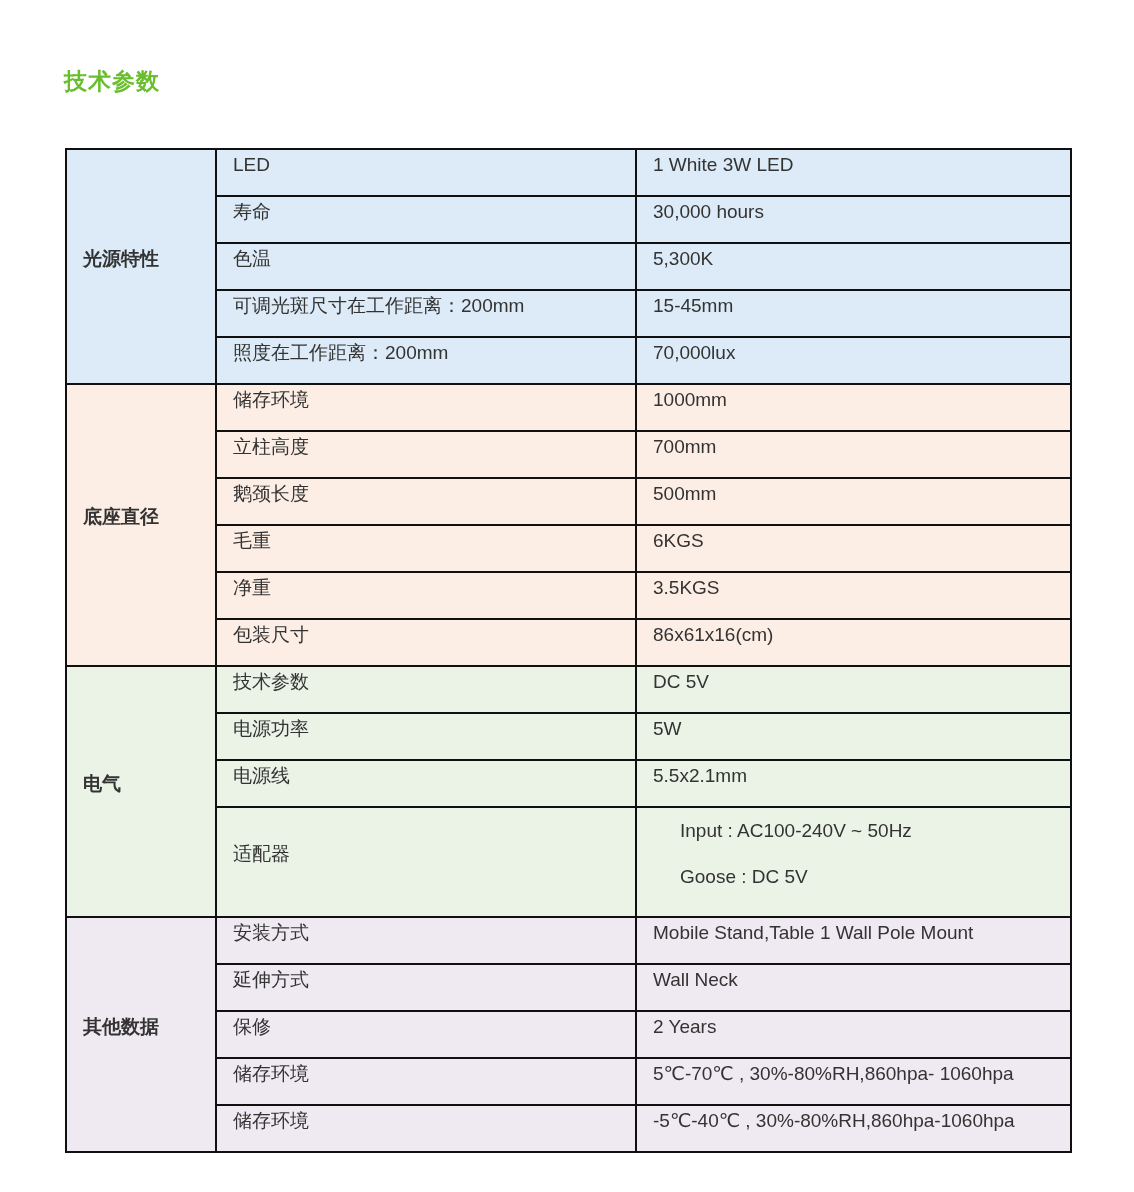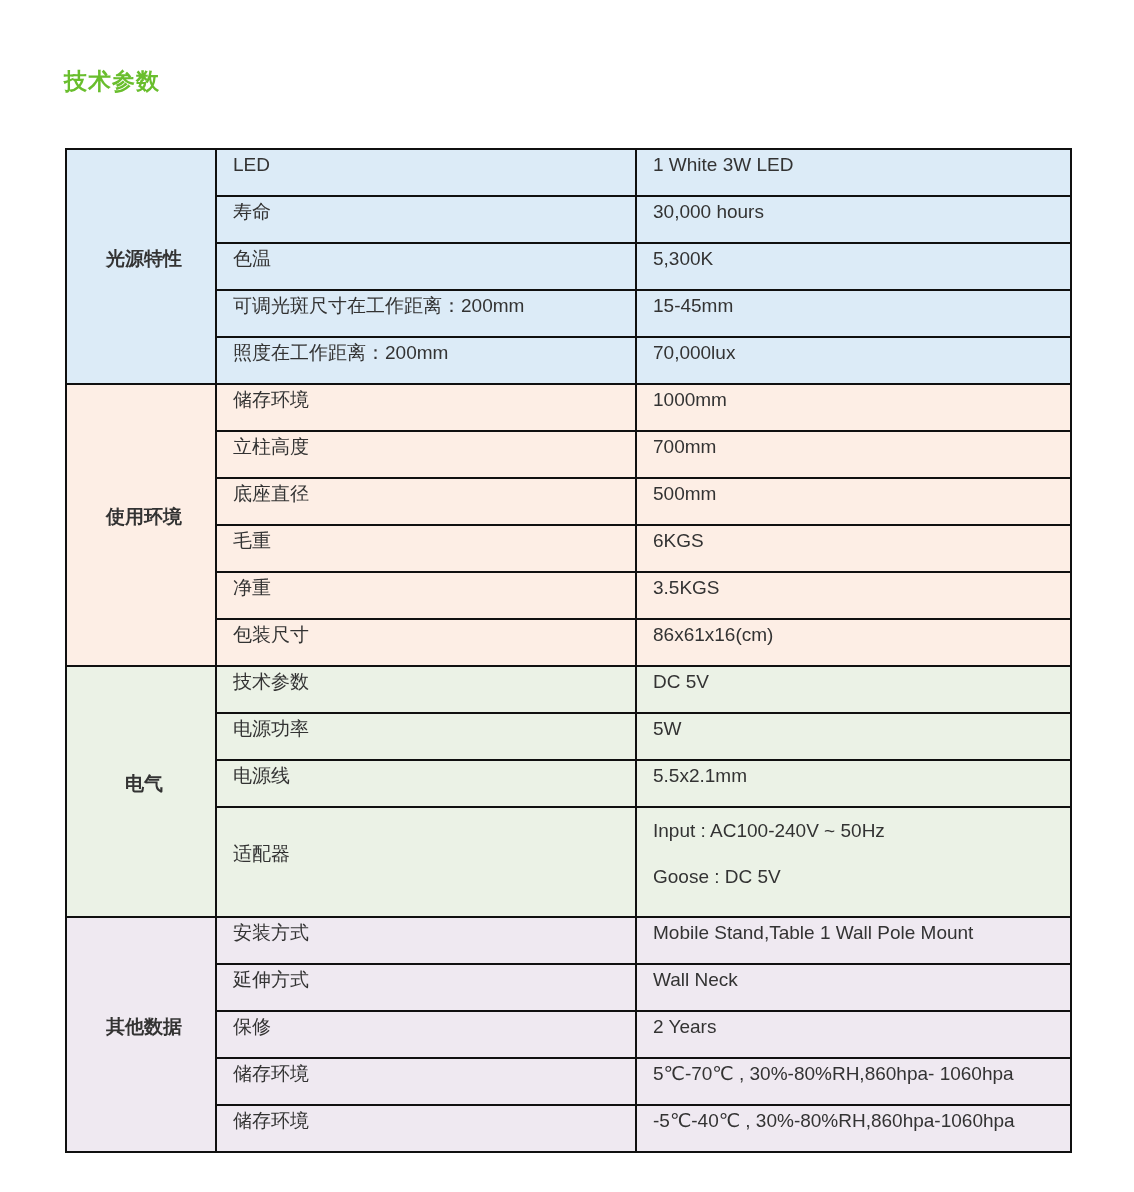--- a/index.html
+++ b/index.html
@@ -32,26 +32,25 @@
     font-size: 19px;
     color: #333333;
     padding: 0 10px 16px 16px;
     background: var(--sec-bg, #fff);
     overflow: hidden;
     white-space: nowrap;
   }
   table.spec tr { height: 47px; }
   table.spec tr.tall { height: 93px; }
   td.cat {
-    text-align: center;
     font-weight: 700;
     padding: 0 4px;
     color: #2b2b2b;
   }
-  td .stack { display: flex; flex-direction: column; }
+  td .stack { display: flex; flex-direction: column; margin-left: 27px; }
   td .stack > div { height: 46px; display: flex; align-items: center; }
 </style>
 </head>
 <body>
 
 <div class="page-title" style="color: rgb(105, 190, 45);">技术参数</div>
 
 <table class="spec">
   <colgroup>
       <col class="c-cat">
@@ -78,30 +77,30 @@
       <td>15-45mm</td>
     </tr>
     <tr>
       <td>照度在工作距离：200mm</td>
       <td>70,000lux</td>
     </tr>
   </tbody>
 
   <tbody style="--sec-bg: #fdeee5;">
     <tr>
-      <td class="cat" rowspan="6">使用环境</td>
+      <td class="cat" rowspan="6">底座直径</td>
       <td>储存环境</td>
       <td>1000mm</td>
     </tr>
     <tr>
       <td>立柱高度</td>
       <td>700mm</td>
     </tr>
     <tr>
-      <td>底座直径</td>
+      <td>鹅颈长度</td>
       <td>500mm</td>
     </tr>
     <tr>
       <td>毛重</td>
       <td>6KGS</td>
     </tr>
     <tr>
       <td>净重</td>
       <td>3.5KGS</td>
     </tr>

